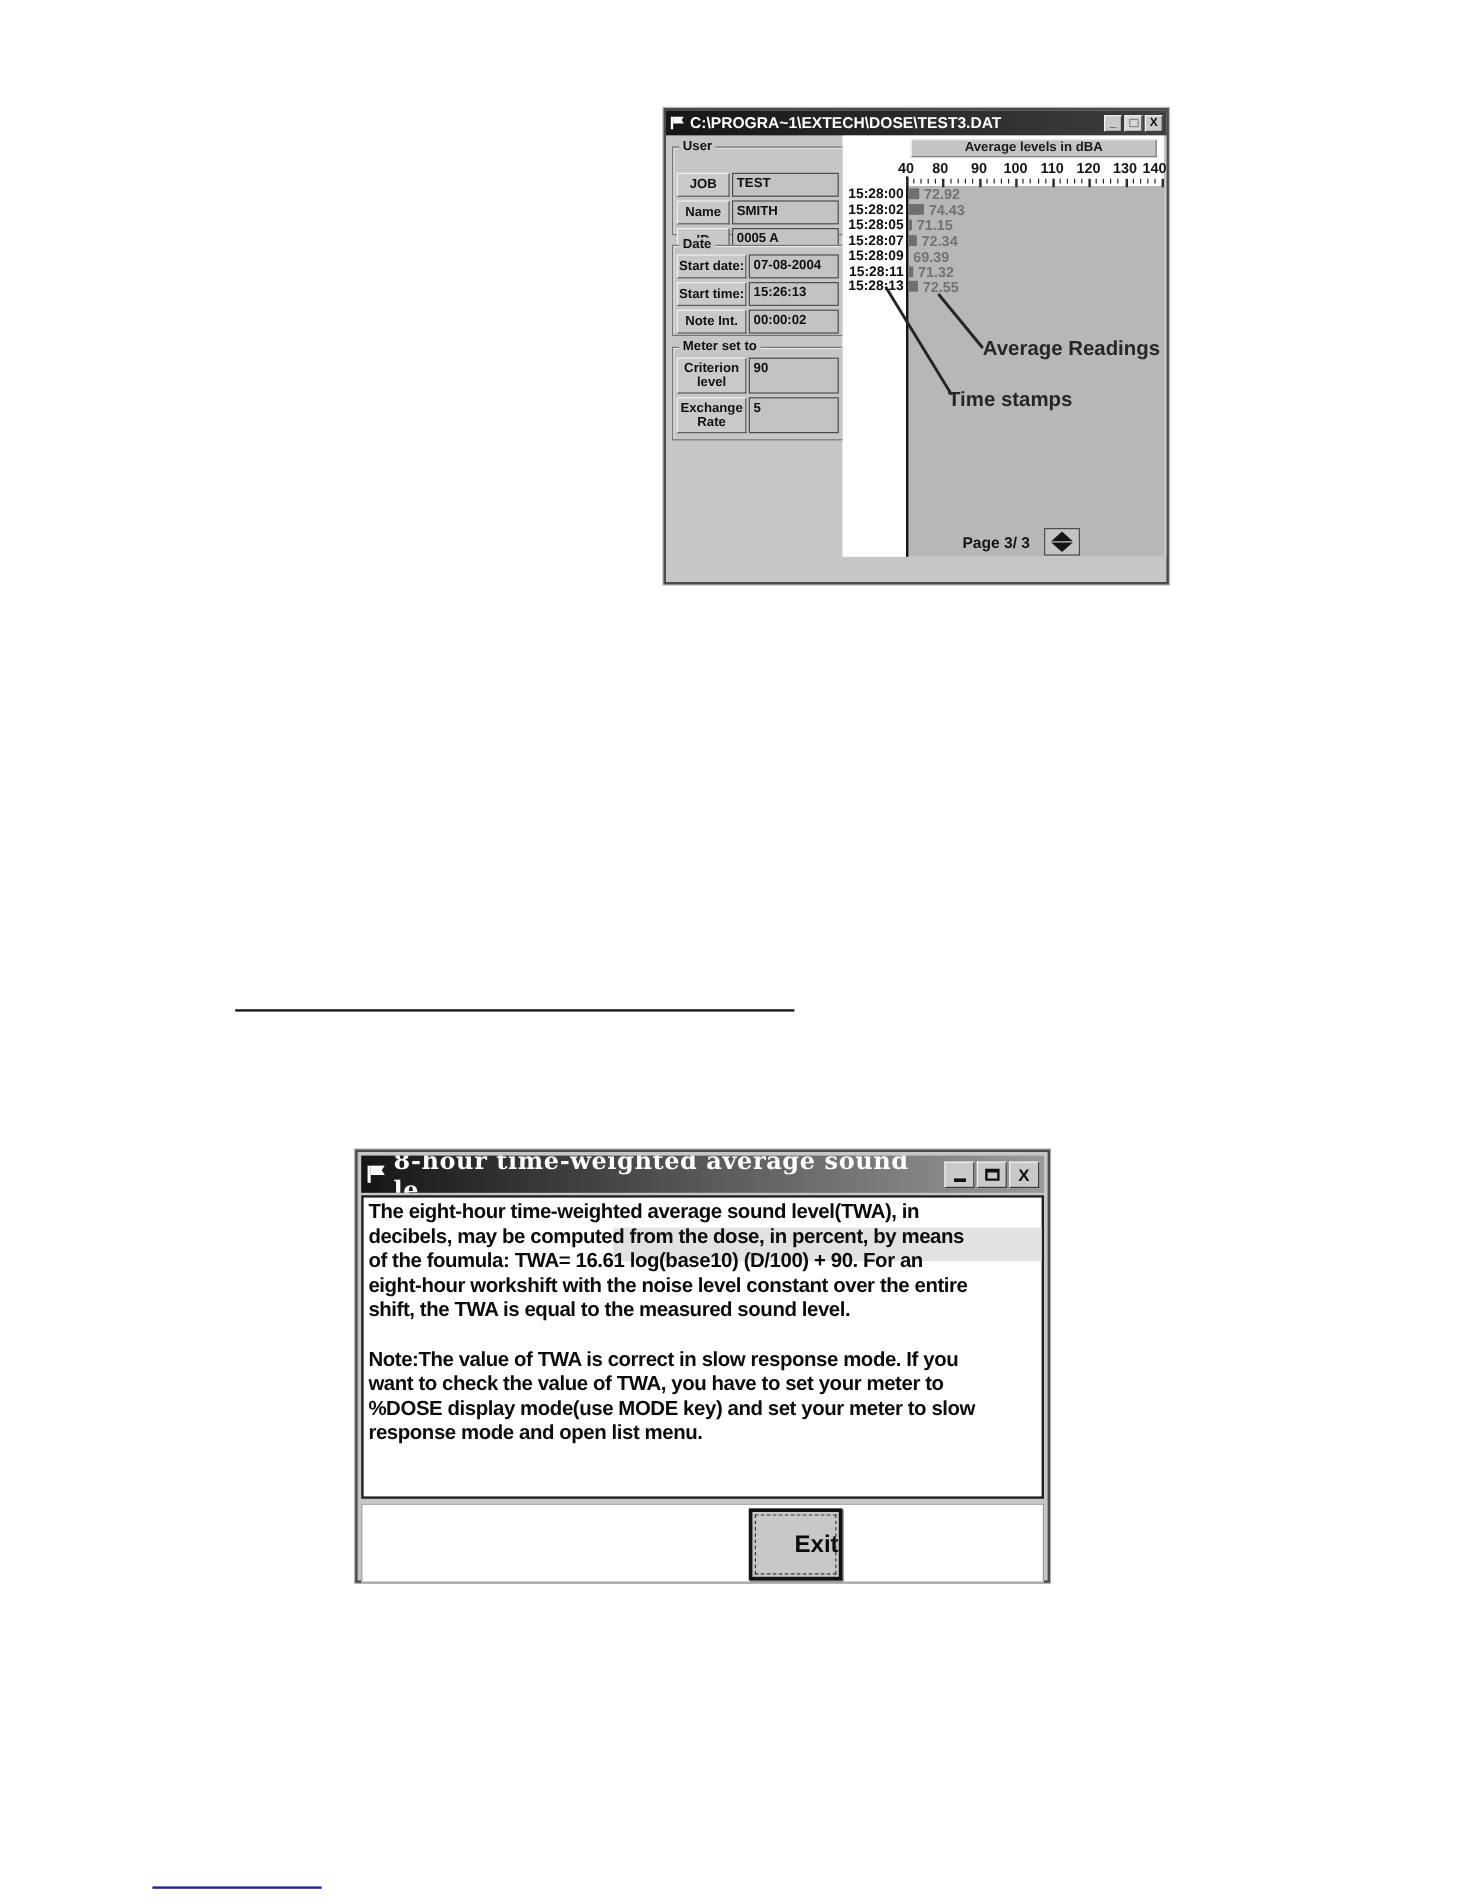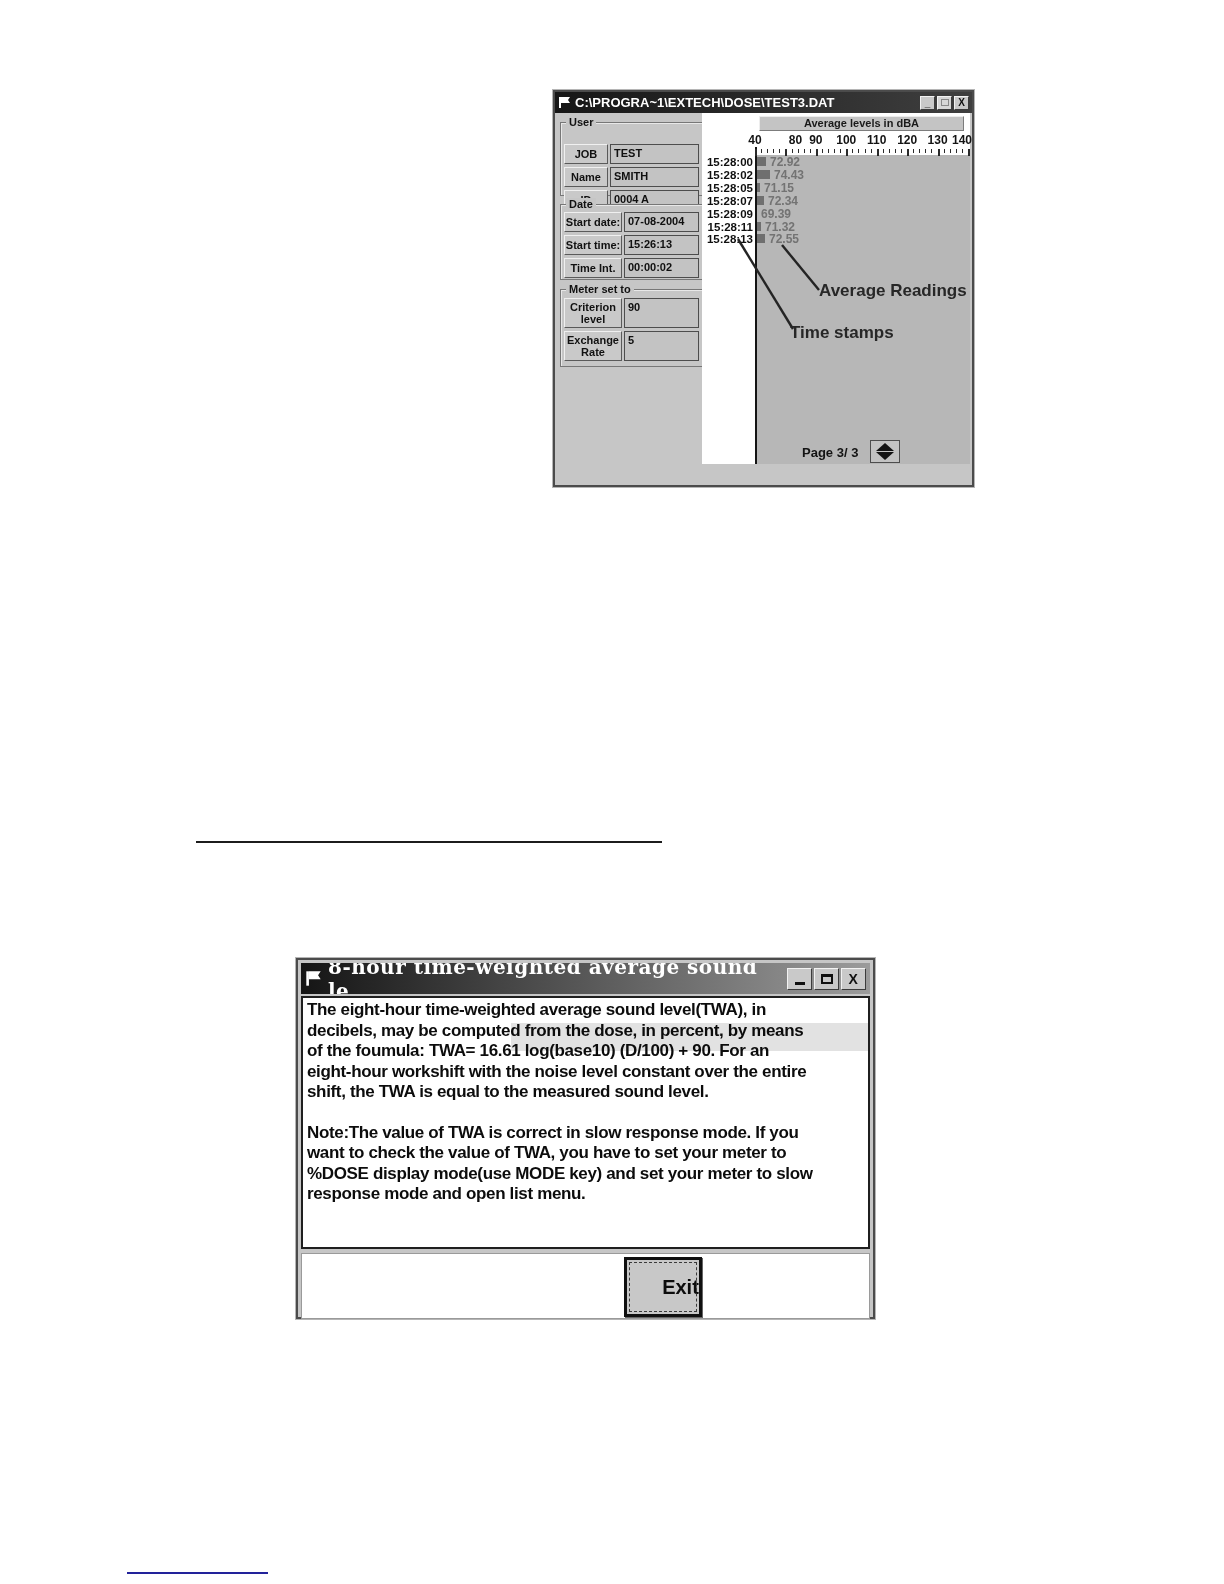--- a/index.html
+++ b/index.html
@@ -126,36 +126,36 @@
       <div class="prow" style="margin-top:21px;">
         <div class="plabel raised">JOB</div>
         <div class="pvalue">TEST</div>
       </div>
       <div class="prow">
         <div class="plabel raised">Name</div>
         <div class="pvalue">SMITH</div>
       </div>
       <div class="prow">
         <div class="plabel raised">ID</div>
-        <div class="pvalue">0004 A</div>
+        <div class="pvalue">0005 A</div>
       </div>
     </div>
 
     <div class="panel" style="top:91px; height:76px;">
       <div class="panel-title">Date</div>
       <div class="prow" style="margin-top:7px;">
         <div class="plabel raised">Start date:</div>
         <div class="pvalue">07-08-2004</div>
       </div>
       <div class="prow">
         <div class="plabel raised">Start time:</div>
         <div class="pvalue">15:26:13</div>
       </div>
       <div class="prow">
-        <div class="plabel raised">Time Int.</div>
+        <div class="plabel raised">Note Int.</div>
         <div class="pvalue">00:00:02</div>
       </div>
     </div>
 
     <div class="panel" style="top:176px; height:78px;">
       <div class="panel-title">Meter set to</div>
       <div class="prow" style="margin-top:8px;">
         <div class="plabel raised" style="min-height:30px;">Criterion
 level</div>
         <div class="pvalue" style="min-height:30px;">90</div>
@@ -167,21 +167,21 @@
       </div>
     </div>
 
 
     <div id="chart">
       <div id="chart-header">Average levels in dBA</div>
       <div id="plot"></div>
       <div id="vaxis"></div>
       <div id="chart-layer" style="position:absolute;inset:0;">
           <div class="axis-label" style="left: 53px;">40</div>
-          <div class="axis-label" style="left: 83px; padding-left: 21px;">80</div>
+          <div class="axis-label" style="left: 71px; padding-left: 21px;">80</div>
           <div class="axis-label" style="left: 113.857px;">90</div>
           <div class="axis-label" style="left: 144.286px;">100</div>
           <div class="axis-label" style="left: 174.714px;">110</div>
           <div class="axis-label" style="left: 205.143px;">120</div>
           <div class="axis-label" style="left: 235.571px;">130</div>
           <div class="axis-label" style="left: 260px;">140</div>
           <div class="tick major" style="left: 53px;"></div>
           <div class="tick" style="left: 59.0857px;"></div>
           <div class="tick" style="left: 65.1714px;"></div>
           <div class="tick" style="left: 71.2571px;"></div>

